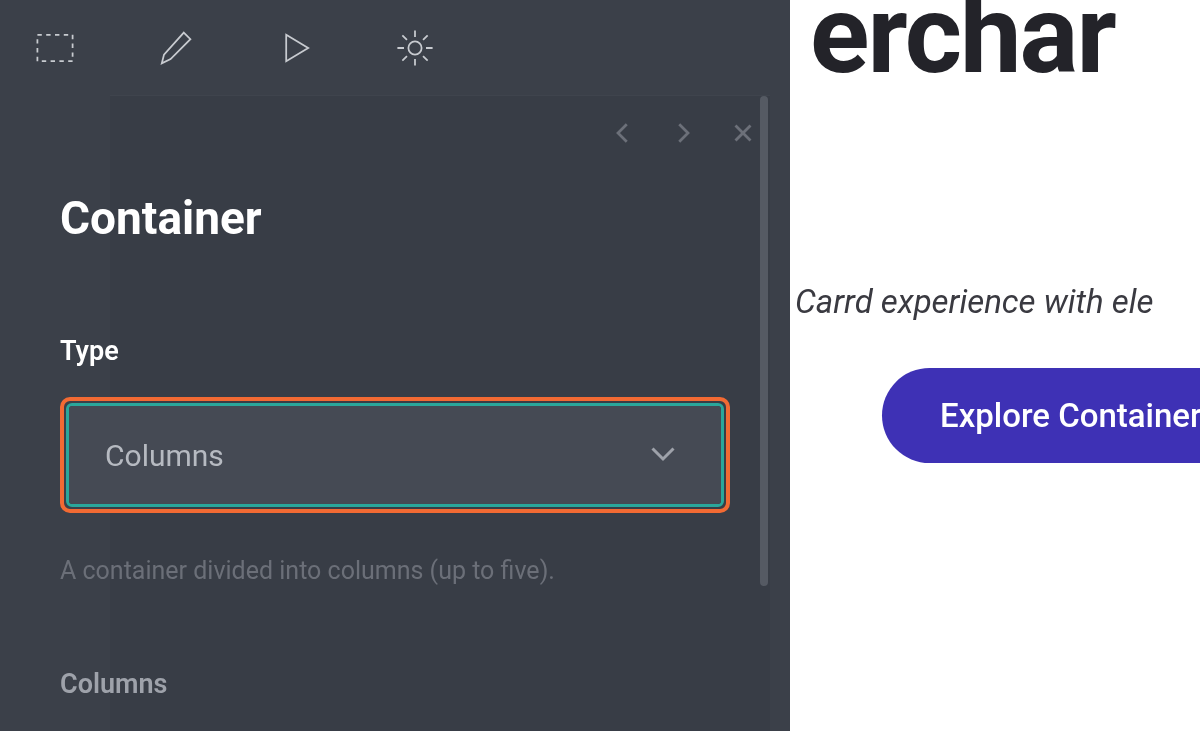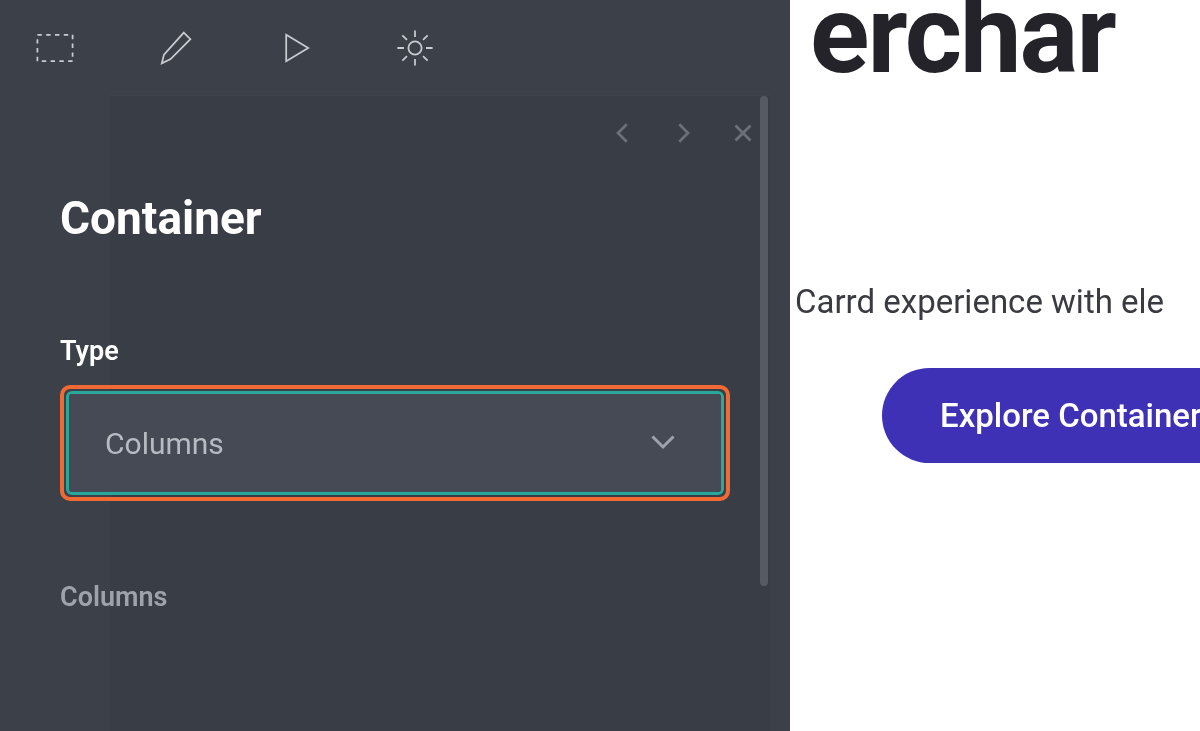--- a/index.html
+++ b/index.html
@@ -64,21 +64,21 @@
     font-size: 46px;
     font-weight: 700;
     color: #fff;
     margin-bottom: 90px;
   }
 
   .field-label {
     font-size: 27px;
     font-weight: 600;
     color: #fff;
-    margin-bottom: 18px;
+    margin-bottom: 30px;
   }
 
   .select-wrap {
     border: 4px solid #f26a33;
     border-radius: 10px;
     padding: 2px;
   }
   .select-inner {
     border: 3px solid #2aa79b;
     border-radius: 6px;
@@ -151,20 +151,21 @@
   }
   .subtext {
     font-size: 33px;
     color: #3a3a41;
   }
   .subtext-wrap {
     position: absolute;
     top: 282px;
     left: 5px;
     white-space: nowrap;
+    font-style: italic;
   }
   .cta {
     position: absolute;
     top: 368px;
     left: 92px;
     background: #3e31b5;
     color: #fff;
     font-size: 33px;
     font-weight: 500;
     padding: 28px 58px;
@@ -236,20 +237,21 @@
             <span class="select-value">Columns</span>
             <span class="select-caret">
               <svg viewBox="0 0 24 24">
                   <polyline points="5 9 12 16 19 9"></polyline>
                 </svg>
             </span>
           </div>
         </div>
       </div>
 
+      <div class="helper">A container divided into columns (up to five).</div>
 
       <div class="section-label">Columns</div>
     </div>
 
   </div>
 </div>
 
 <div class="canvas">
   <div class="headline">erchar</div>
 

